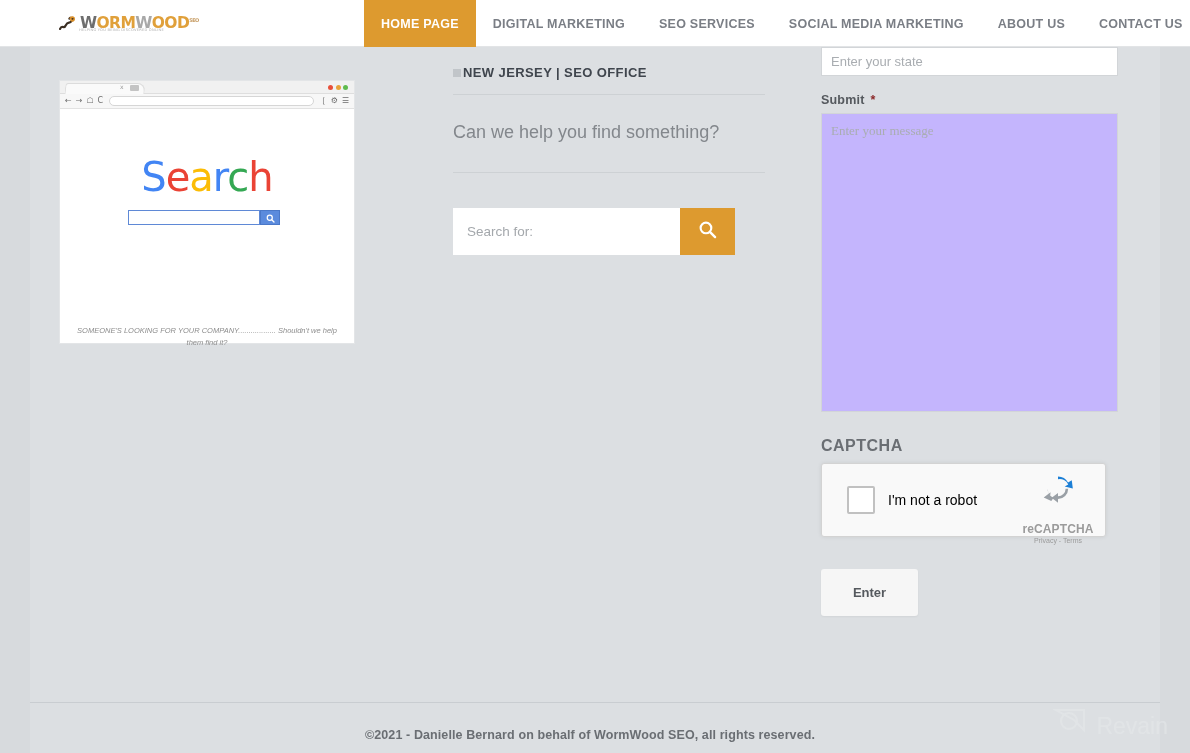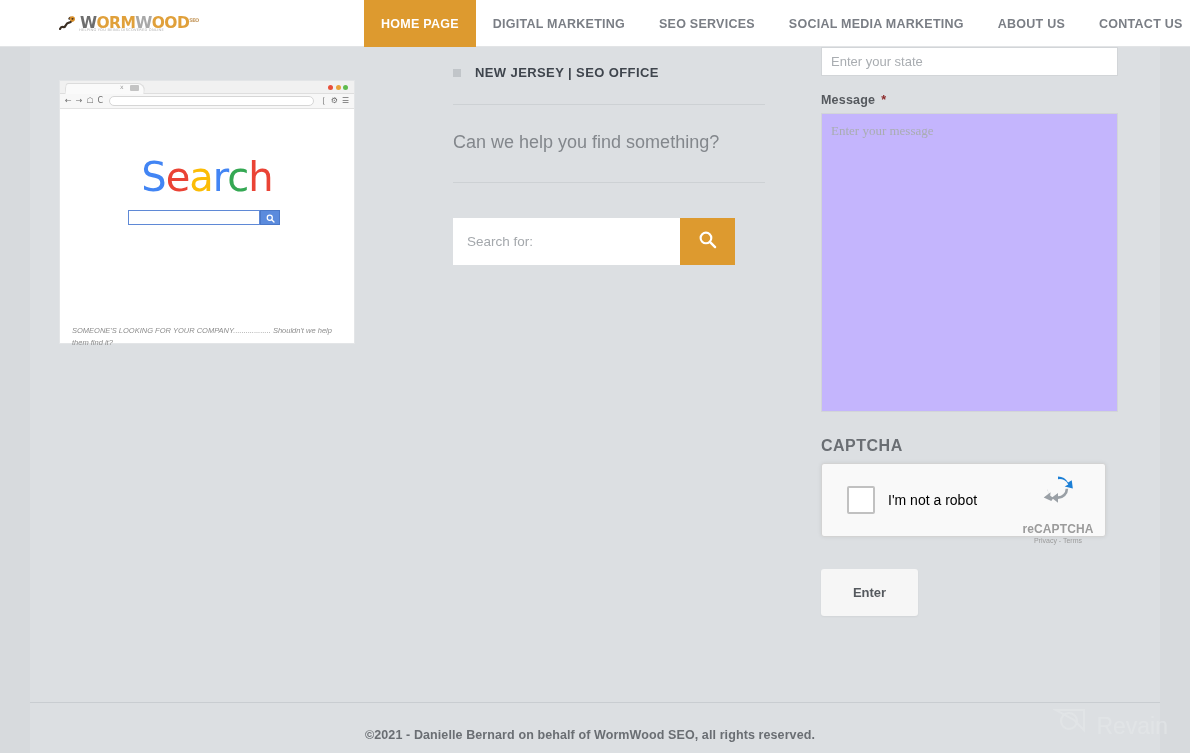--- a/index.html
+++ b/index.html
@@ -223,40 +223,40 @@
     display: flex;
     align-items: center;
     justify-content: center;
     cursor: pointer;
   }
   .browser-caption {
     position: absolute;
     left: 12px;
     right: 12px;
     top: 216px;
-    text-align: left;
+    text-align: center;
     font-size: 7.5px;
     font-style: italic;
     color: #8d8d8d;
     line-height: 1.55;
     font-family: "Liberation Sans", sans-serif;
   }
 
   
   .mid-col {
     position: absolute;
     left: 423px;
     top: 0;
     width: 312px;
   }
   .mid-head {
     display: flex;
     align-items: center;
-    gap: 14px;
-    padding: 18px 0 24px 0;
+    gap: 2px;
+    padding: 18px 0 14px 0;
     border-bottom: 1px solid #cdd1d4;
   }
   .mid-bullet {
     width: 8px; height: 8px;
     background: #c1c5c9;
     flex: none;
   }
   .mid-head-title {
     font-size: 13px;
     font-weight: bold;
@@ -533,21 +533,21 @@
           </svg>
         </span>
       </button>
     </div>
   </div>
 
   <div class="form-col">
     <input class="inp" type="text" placeholder="Enter your state" style="">
 
     <div class="field-label">
-      <span>Message</span><span class="req">*</span>
+      <span>Submit</span><span class="req">*</span>
     </div>
 
     <textarea class="txtarea" placeholder="Enter your message" style=""></textarea>
 
     <div class="captcha-label">CAPTCHA</div>
 
     <div class="recaptcha">
       <div class="rc-check"></div>
       <div class="rc-text">I'm not a robot</div>
       <div class="rc-brand">

